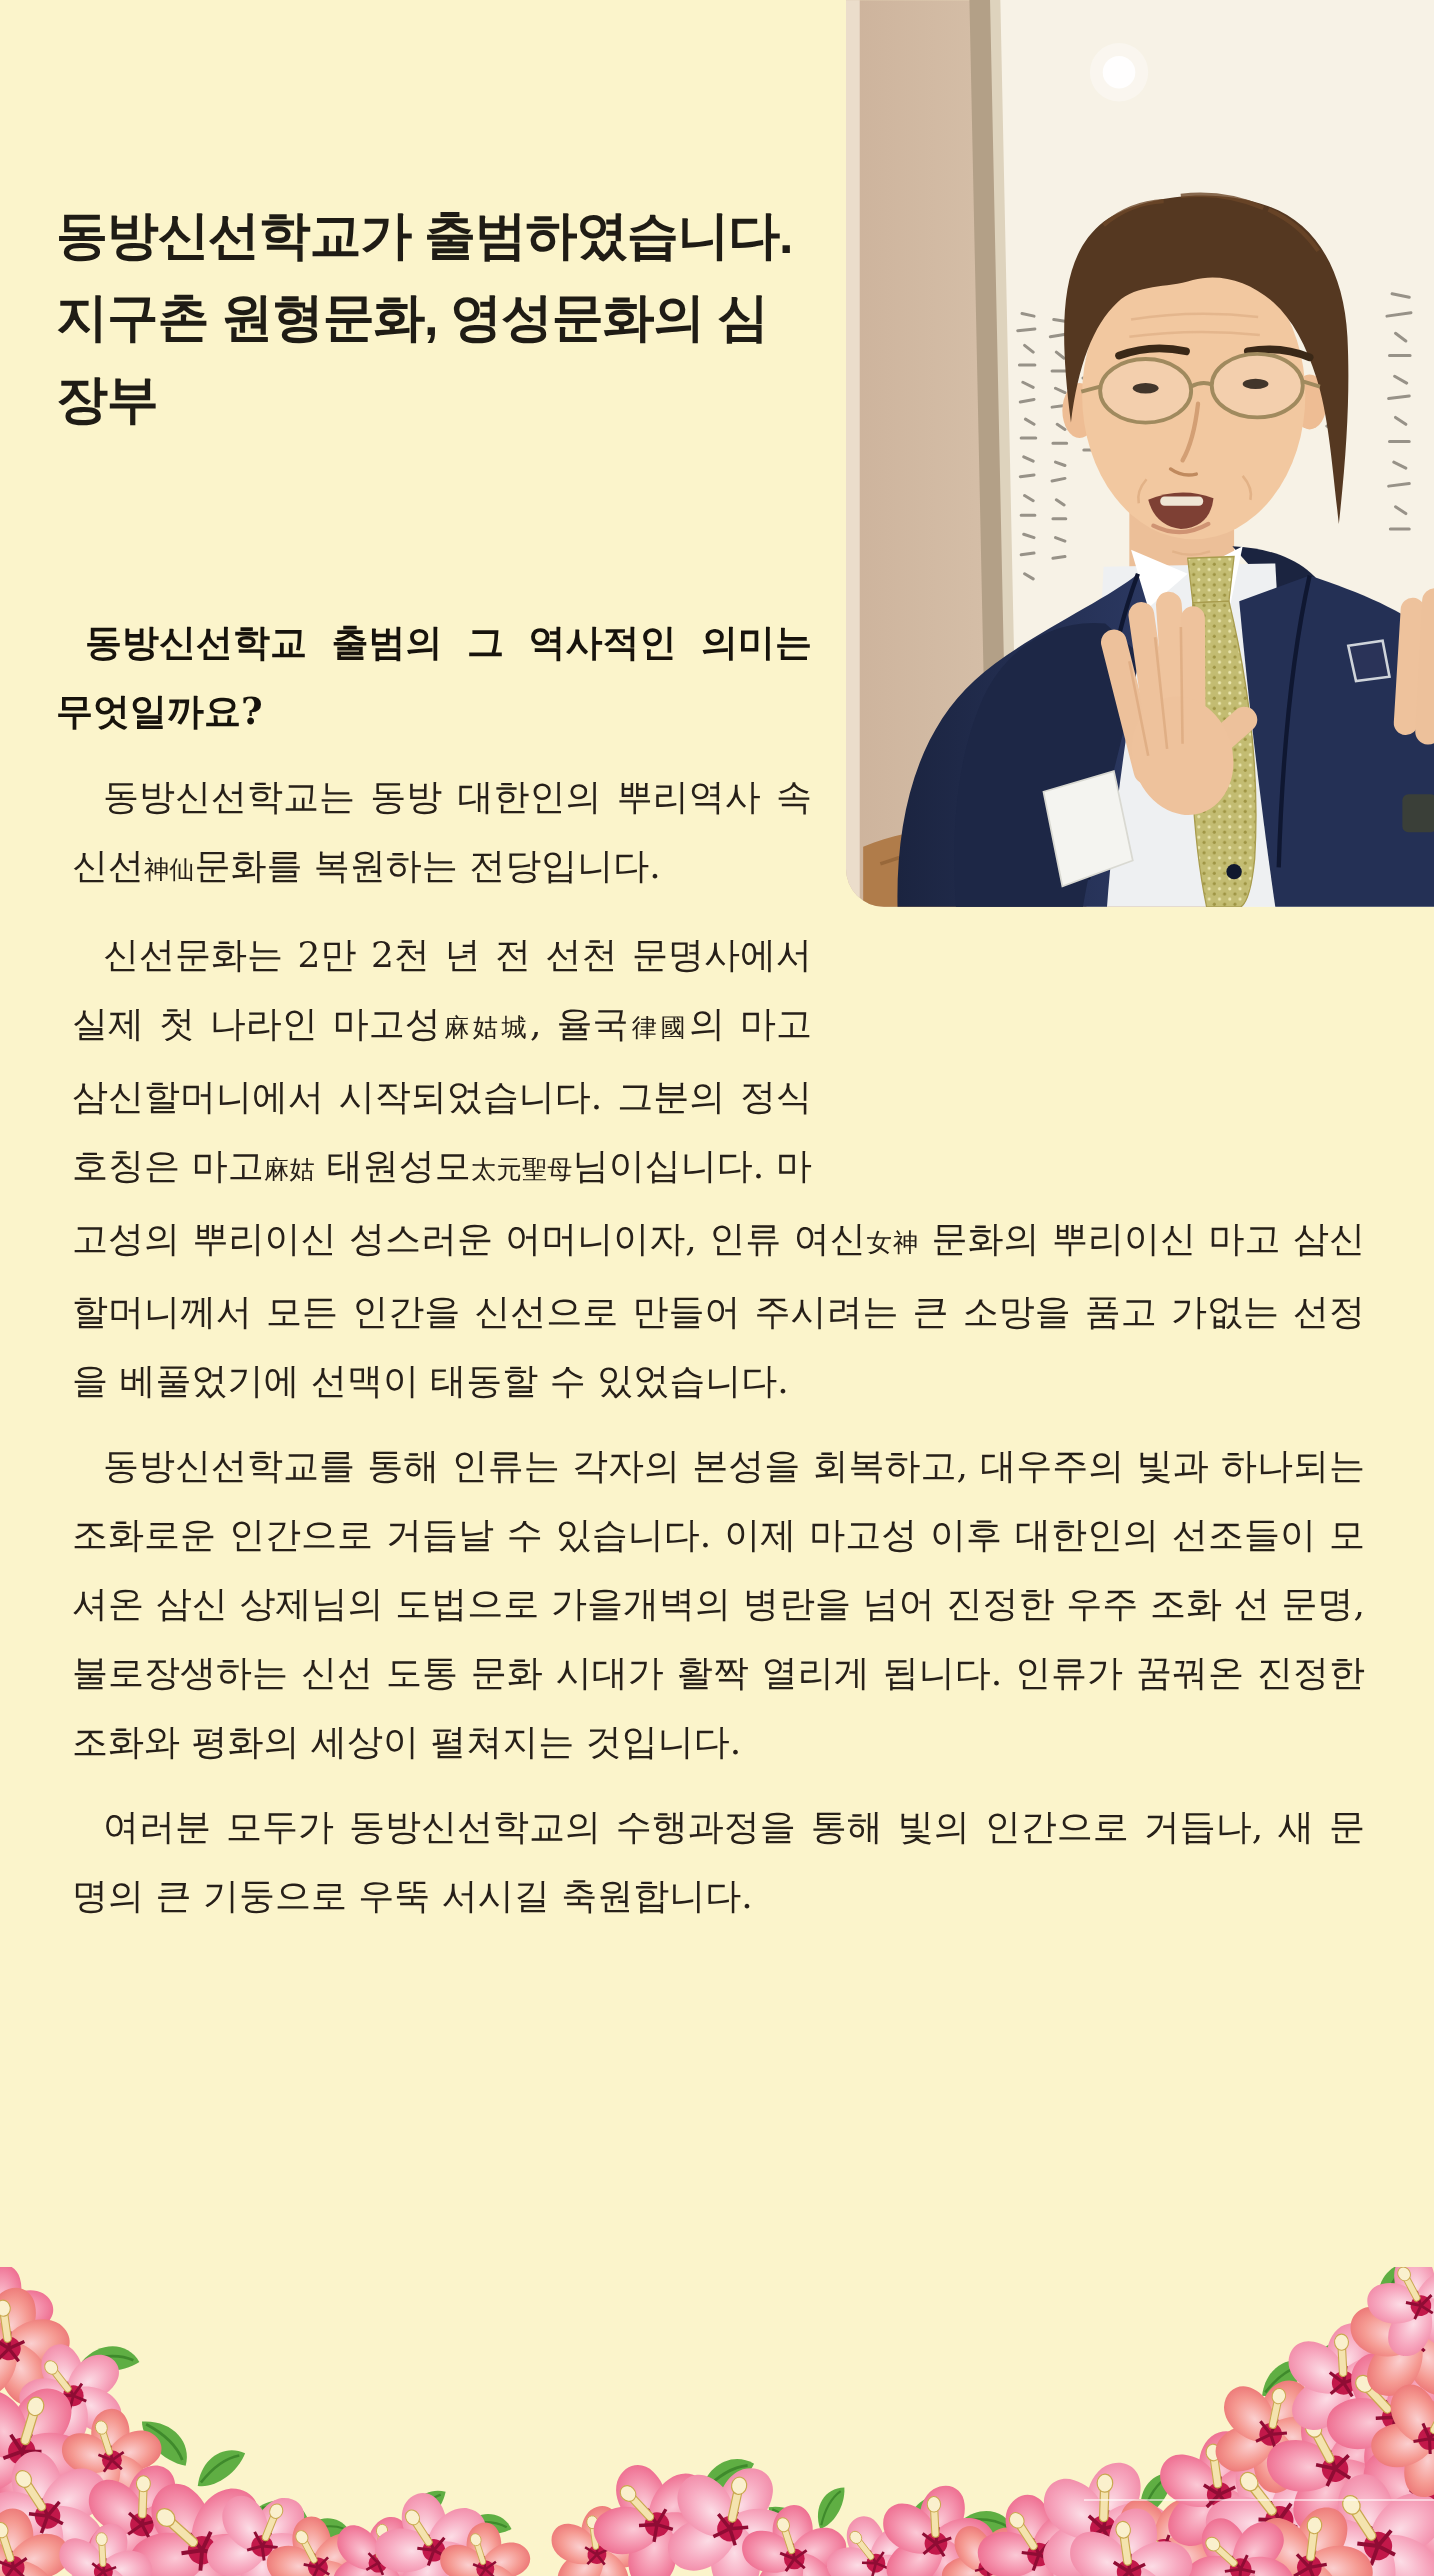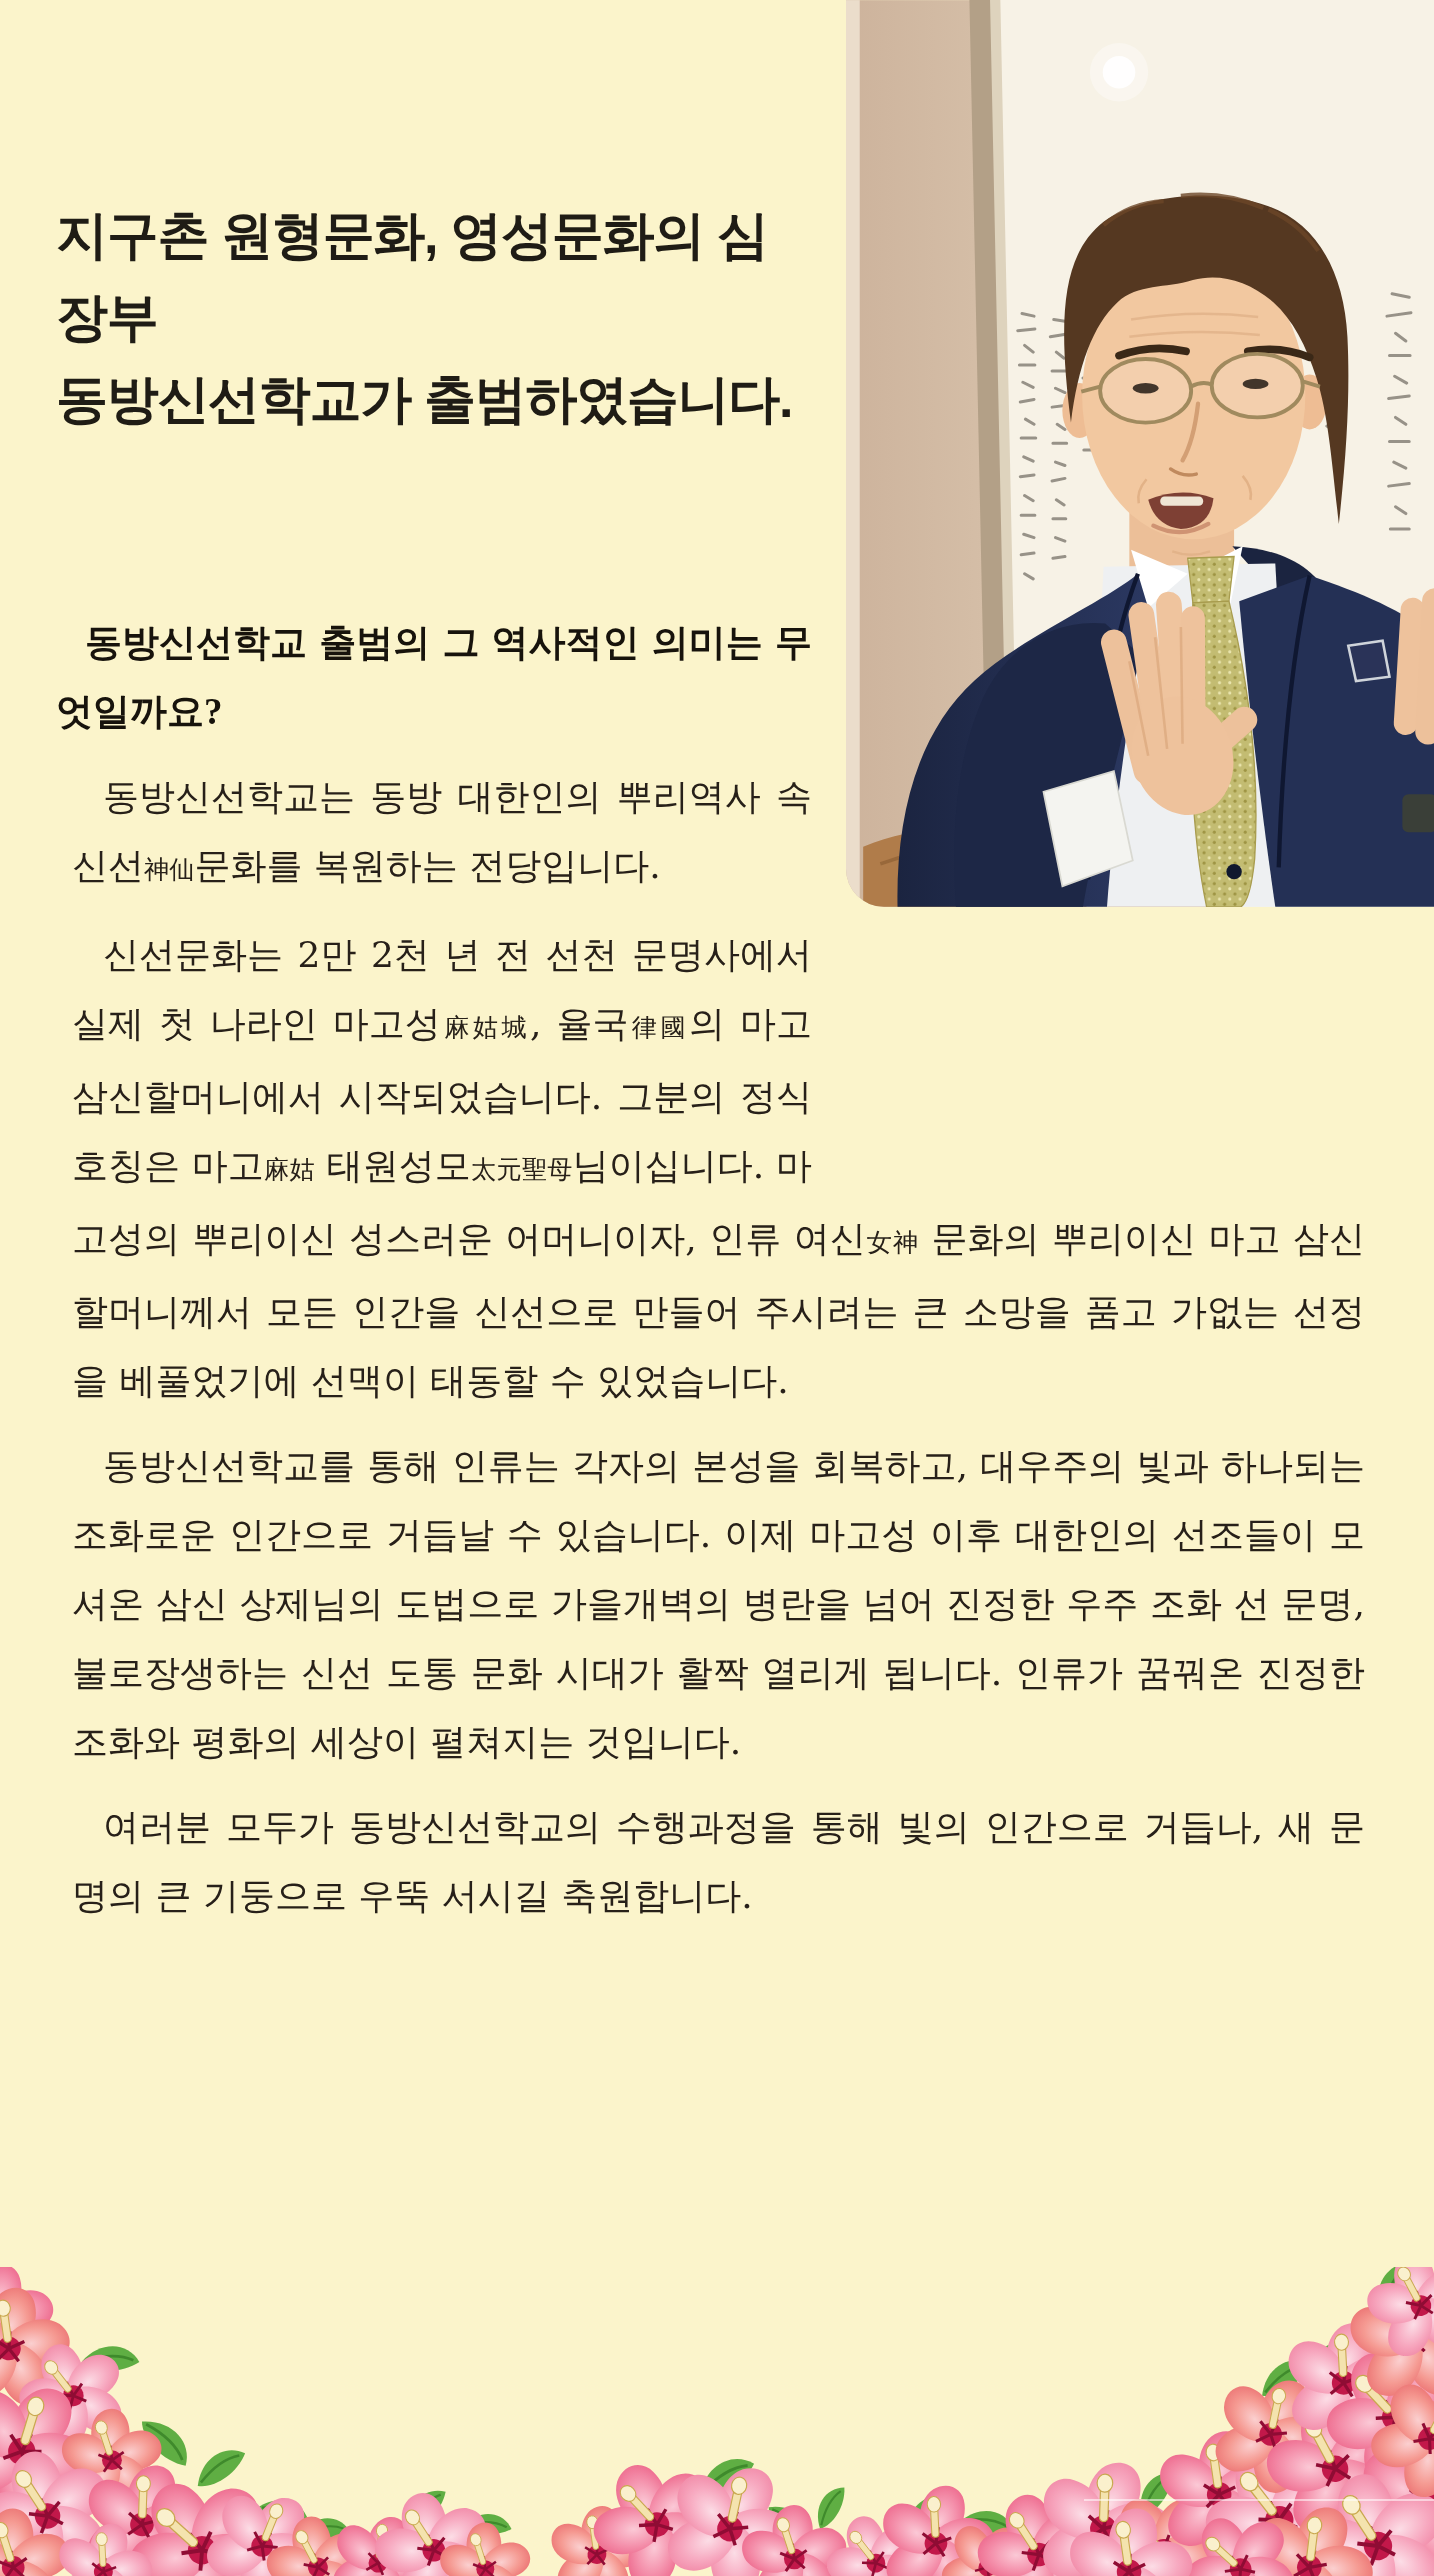--- a/index.html
+++ b/index.html
@@ -12,21 +12,21 @@
   .photo-spacer{float:right;width:569px;height:938px;}
   .page-title{
     font-family:"Liberation Sans","DejaVu Sans",sans-serif;
     font-weight:600;font-size:52px;line-height:82px;letter-spacing:-1.3px;
     color:#1F1C15;margin:194px 0 0 0;
   }
   .question{
     font-weight:bold;font-size:37px;line-height:69px;color:#17130C;
     margin:0;text-indent:29px;text-align:justify;
   }
-  .q1{margin-top:168px;font-family:Liberation Serif, serif;}
+  .q1{margin-top:168px;}
   .q2{margin-top:82px;}
   .para{
     font-size:36px;line-height:69px;color:#272019;margin:16px;
     text-align:justify;text-indent:31px;
   }
   .hanja{font-size:0.7em;}
   .photo{
     position:absolute;top:0;left:846px;width:589px;height:907px;
     border-radius:0 0 0 38px;overflow:hidden;
   }
@@ -170,22 +170,22 @@
         <path d="M686 700 L 678 852" stroke="#edc19b" stroke-width="30" stroke-linecap="round" fill="none"></path>
         <rect x="648" y="925" width="40" height="44" rx="7" fill="#3a3f38"></rect>
       </g>
     </svg>
   </div>
 
   <div class="content">
     <div class="photo-spacer"></div>
 
     <h1 class="page-title">
+      <div>동방신선학교가 출범하였습니다.</div>
       <div>지구촌 원형문화, 영성문화의 심장부</div>
-      <div>동방신선학교가 출범하였습니다.</div>
     </h1>
 
     <h2 class="question q1">동방신선학교 출범의 그 역사적인 의미는 무엇일까요?</h2>
     <p class="para">동방신선학교는 동방 대한인의 뿌리역사 속 신선<span class="hanja">神仙</span>문화를 복원하는 전당입니다.</p>
     <p class="para">신선문화는 2만 2천 년 전 선천 문명사에서 실제 첫 나라인 마고성<span class="hanja">麻姑城</span>, 율국<span class="hanja">律國</span>의 마고 삼신할머니에서 시작되었습니다. 그분의 정식 호칭은 마고<span class="hanja">麻姑</span> 태원성모<span class="hanja">太元聖母</span>님이십니다. 마고성의 뿌리이신 성스러운 어머니이자, 인류 여신<span class="hanja">女神</span> 문화의 뿌리이신 마고 삼신할머니께서 모든 인간을 신선으로 만들어 주시려는 큰 소망을 품고 가없는 선정을 베풀었기에 선맥이 태동할 수 있었습니다.</p>
 
     <p class="para">동방신선학교를 통해 인류는 각자의 본성을 회복하고, 대우주의 빛과 하나되는 조화로운 인간으로 거듭날 수 있습니다. 이제 마고성 이후 대한인의 선조들이 모셔온 삼신 상제님의 도법으로 가을개벽의 병란을 넘어 진정한 우주 조화 선 문명, 불로장생하는 신선 도통 문화 시대가 활짝 열리게 됩니다. 인류가 꿈꿔온 진정한 조화와 평화의 세상이 펼쳐지는 것입니다.</p>
     <p class="para">여러분 모두가 동방신선학교의 수행과정을 통해 빛의 인간으로 거듭나, 새 문명의 큰 기둥으로 우뚝 서시길 축원합니다.</p>
   </div>
 

